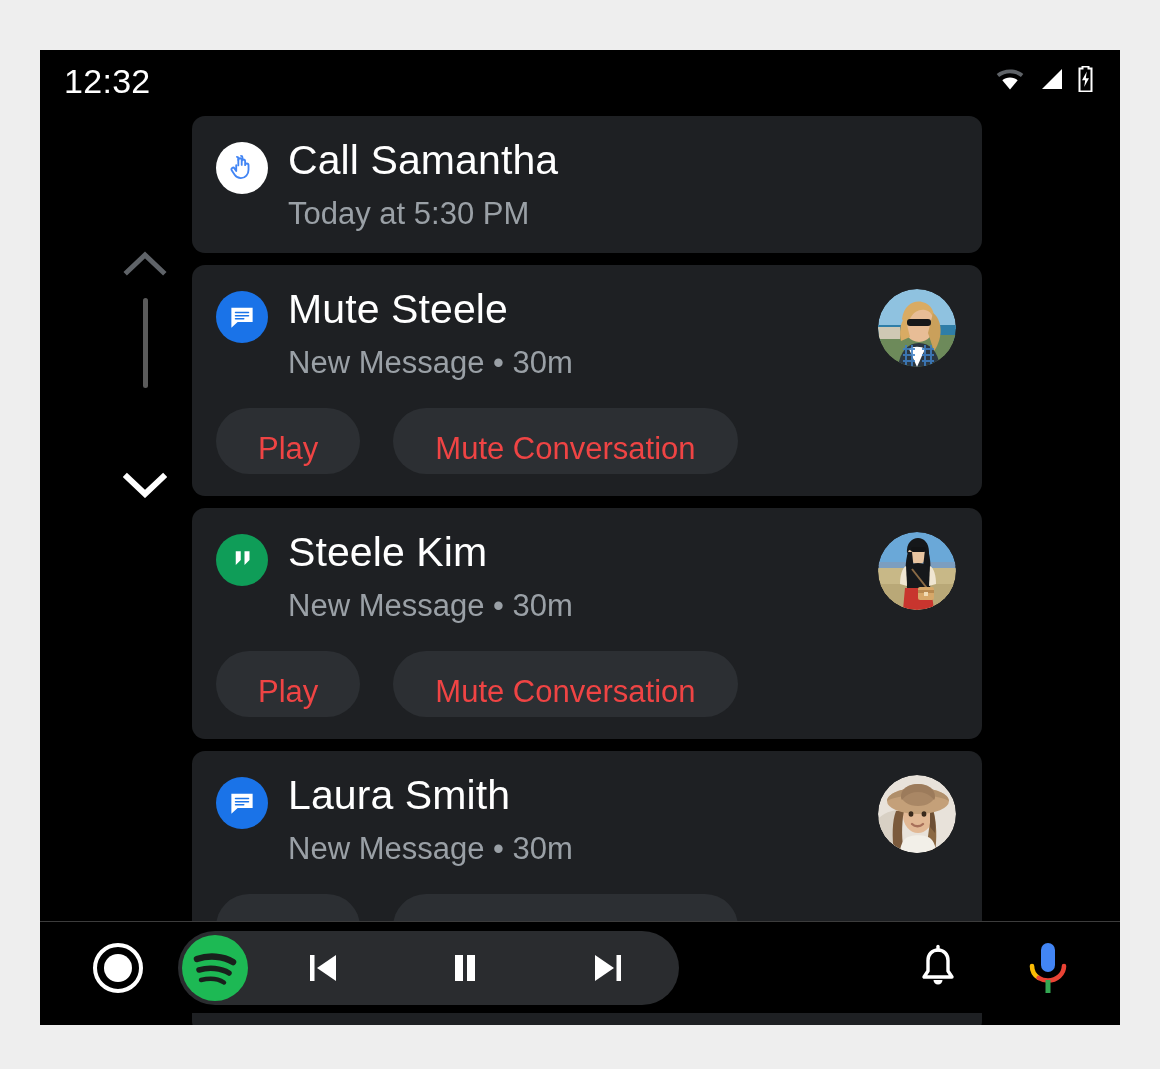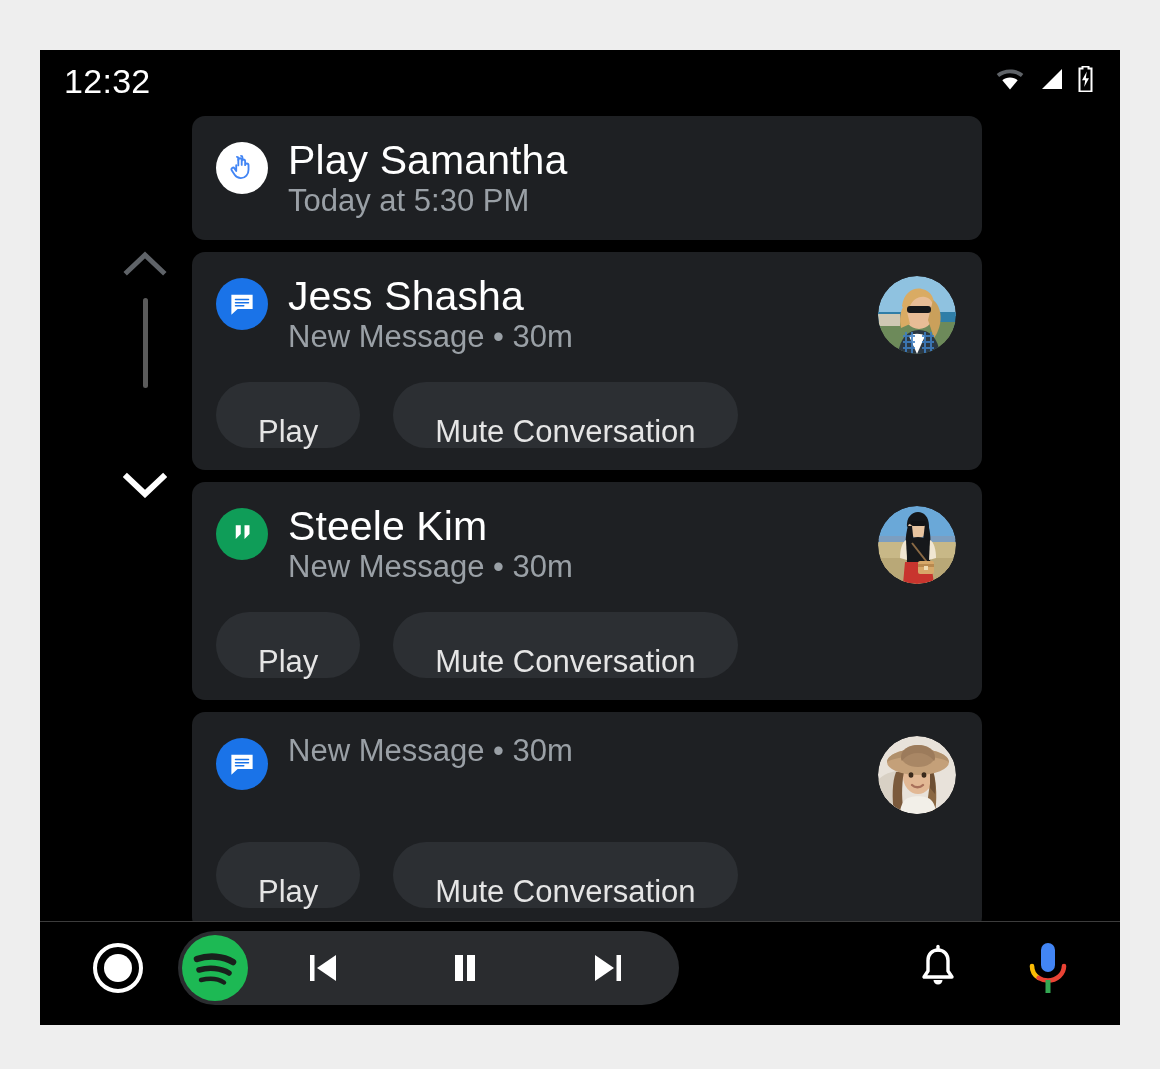--- a/index.html
+++ b/index.html
@@ -109,45 +109,46 @@
     color: #ffffff;
     font-size: 41px;
     line-height: 1.12;
     letter-spacing: 0.1px;
     white-space: nowrap;
   }
   .card-subtitle {
     color: #9aa0a6;
     font-size: 31px;
     line-height: 1.1;
+    margin-top: 13px;
     white-space: nowrap;
   }
 
   .avatar {
     flex: 0 0 auto;
     width: 78px;
     height: 78px;
     border-radius: 50%;
     overflow: hidden;
     margin-top: 2px;
   }
   .avatar svg { display: block; }
 
   .card-actions {
     display: flex;
     gap: 33px;
     margin-top: 28px;
   }
   .action-btn {
     background: #2c2f33;
-    color: #e5e5e5;
+    color: #ef4444;
     border: none;
     border-radius: 40px;
     height: 66px;
-    padding: 17px 42px;
+    padding: 8px 42px;
     font-family: "Liberation Sans", sans-serif;
     font-size: 31px;
     line-height: 66px;
     white-space: nowrap;
     cursor: pointer;
   }
 
   
   #peek-card {
     background: #1e2023;
@@ -265,36 +266,36 @@
 
     <div class="card">
       <div class="card-head">
         <span class="app-icon white">
           <svg width="34" height="34" viewBox="0 0 24 24">
             <path d="M8.4 4.1c.55 0 1 .45 1 1v1.3M11.3 3.4c.55 0 1 .45 1 1v2.1" fill="none" stroke="#4285f4" stroke-width="1.3" stroke-linecap="round"></path>
             <path d="M9.4 10.2V6.3c0-.66.54-1.2 1.2-1.2s1.2.54 1.2 1.2v3.4M11.8 9.8V7.2c0-.66.54-1.2 1.2-1.2s1.2.54 1.2 1.2v2.6M14.2 10c0-.66.54-1.2 1.2-1.2s1.2.54 1.2 1.2v3.2c0 3.3-2.2 6-5.4 6-2.1 0-3.4-.9-4.4-2.4l-2.1-3.2c-.36-.56-.2-1.3.36-1.66.56-.36 1.3-.2 1.66.36l1.2 1.8V10" fill="none" stroke="#4285f4" stroke-width="1.3" stroke-linejoin="round" stroke-linecap="round"></path>
           </svg>
         </span>
         <div class="card-text">
-          <div class="card-title">Play Samantha</div>
+          <div class="card-title">Call Samantha</div>
           <div class="card-subtitle">Today at 5:30 PM</div>
         </div>
       </div>
     </div>
 
     <div class="card">
       <div class="card-head">
         <span class="app-icon blue">
           <svg width="30" height="30" viewBox="0 0 24 24">
             <path d="M3.5 4.5h17v11.5h-12l-5 4.5z" fill="#ffffff"></path>
             <path d="M6.8 8.4h10.4M6.8 10.9h10.4M6.8 13.4h6.6" stroke="#1a73e8" stroke-width="1.2" stroke-linecap="round"></path>
           </svg>
         </span>
         <div class="card-text">
-          <div class="card-title">Jess Shasha</div>
+          <div class="card-title">Mute Steele</div>
           <div class="card-subtitle">New Message • 30m</div>
         </div>
         <span class="avatar">
           <svg width="78" height="78" viewBox="0 0 78 78">
             <defs>
               <clipPath id="clipA">
                   <circle cx="39" cy="39" r="39"></circle>
                 </clipPath>
             </defs>
             <g clip-path="url(#clipA)">
@@ -375,20 +376,21 @@
 
     <div class="card">
       <div class="card-head">
         <span class="app-icon blue">
           <svg width="30" height="30" viewBox="0 0 24 24">
             <path d="M3.5 4.5h17v11.5h-12l-5 4.5z" fill="#ffffff"></path>
             <path d="M6.8 8.4h10.4M6.8 10.9h10.4M6.8 13.4h6.6" stroke="#1a73e8" stroke-width="1.2" stroke-linecap="round"></path>
           </svg>
         </span>
         <div class="card-text">
+          <div class="card-title">Laura Smith</div>
           <div class="card-subtitle">New Message • 30m</div>
         </div>
         <span class="avatar">
           <svg width="78" height="78" viewBox="0 0 78 78">
             <defs>
               <clipPath id="clipC">
                   <circle cx="39" cy="39" r="39"></circle>
                 </clipPath>
             </defs>
             <g clip-path="url(#clipC)">

